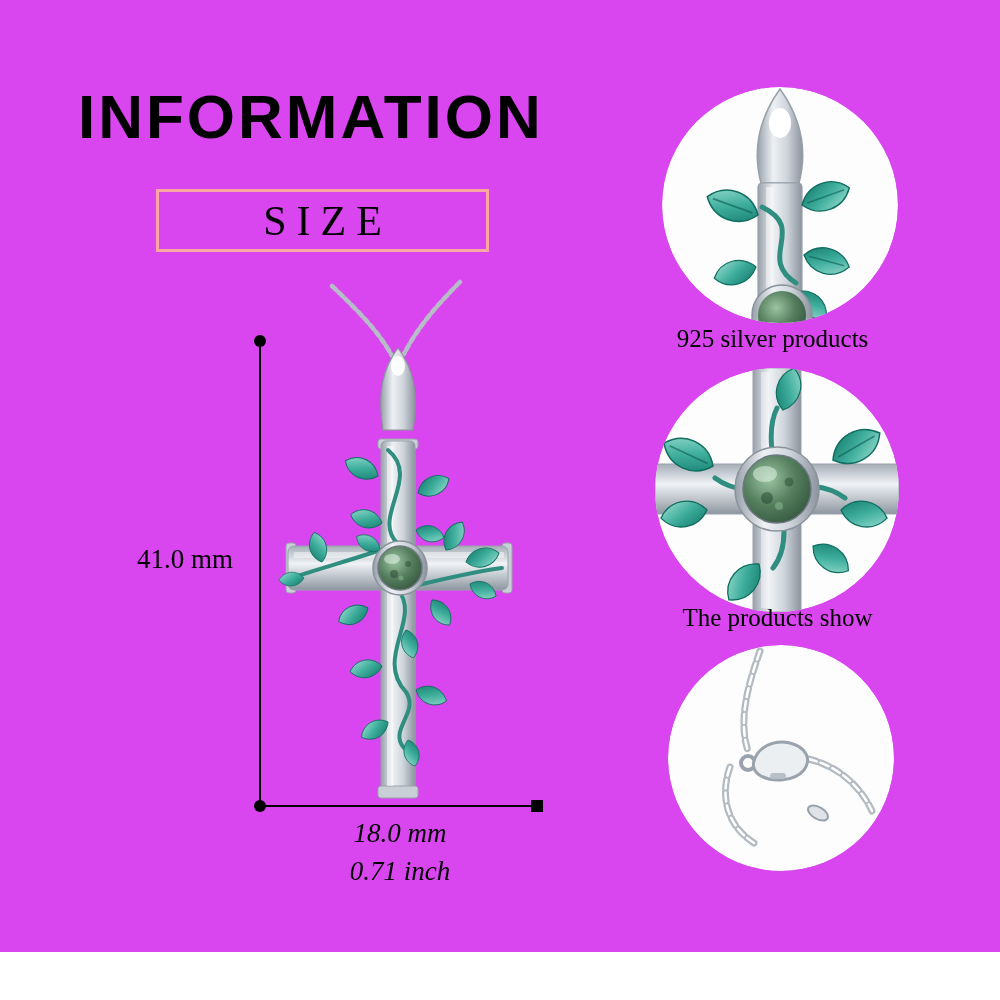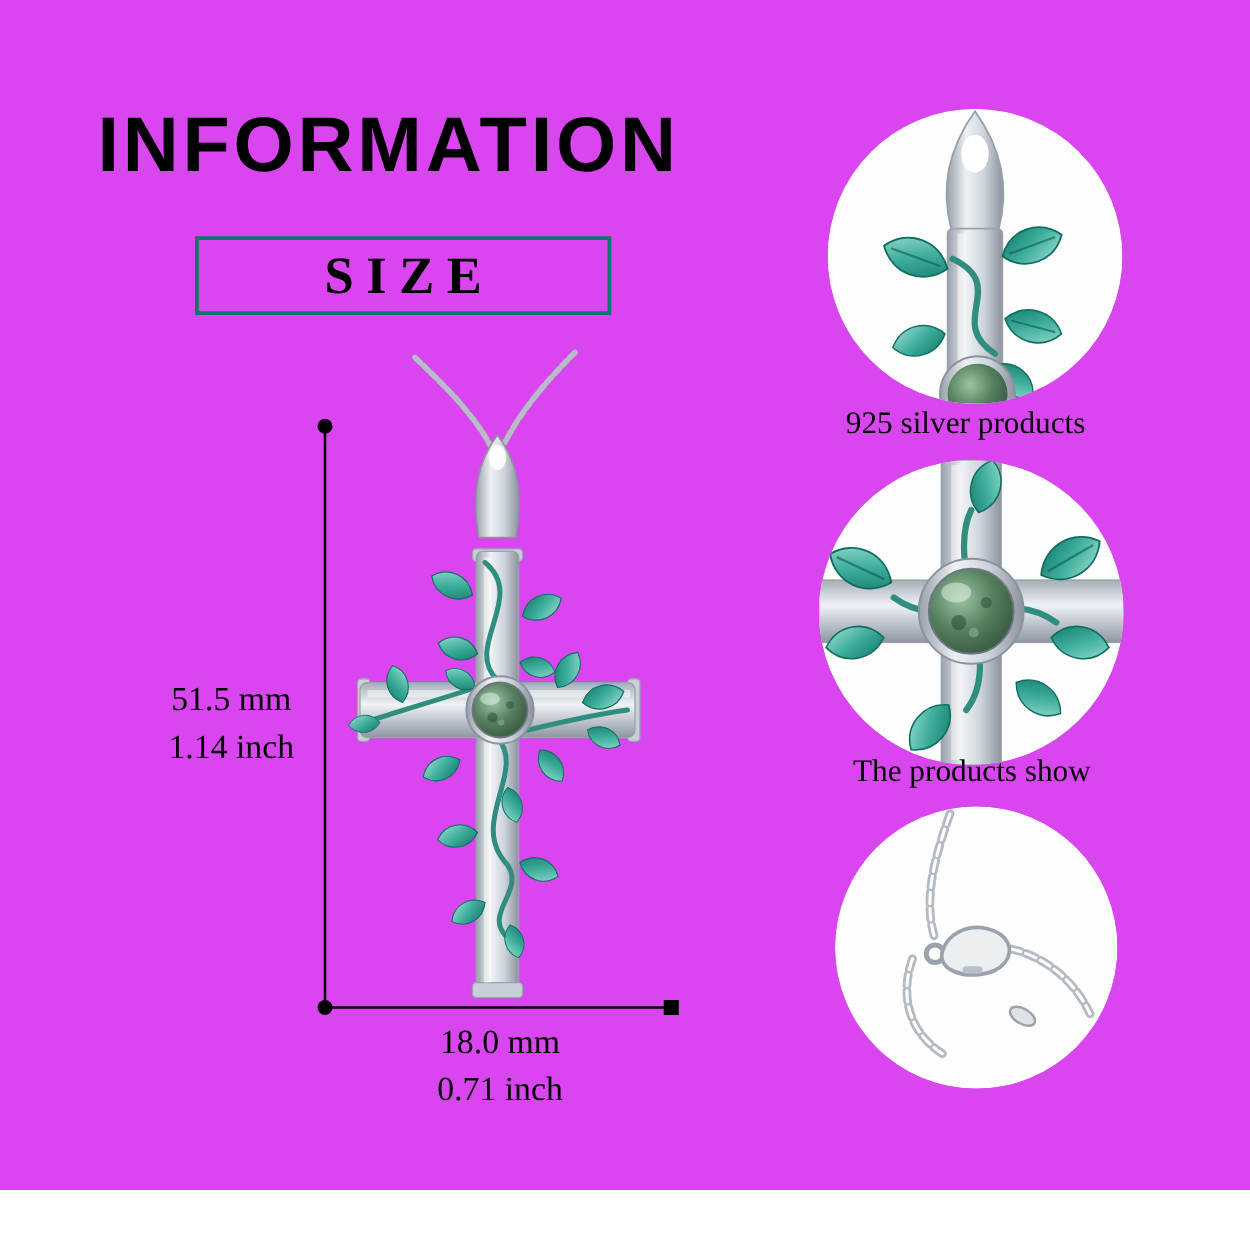--- a/index.html
+++ b/index.html
@@ -21,25 +21,24 @@
     font-weight: 700;
     letter-spacing: 3px;
     line-height: 1;
   }
   .size-box {
     position: absolute;
     left: 156px;
     top: 189px;
     width: 333px;
     height: 63px;
-    border: 3px solid #0f766e;
+    border: 3px solid #fca5a5;
     display: flex;
     align-items: center;
     justify-content: center;
-    font-weight: bold;
   }
   .size-label {
     font-family: "Liberation Serif", serif;
     font-size: 42px;
     letter-spacing: 10px;
     padding-left: 10px;
   }
   .dim-line { position: absolute; background: #000; }
   .dim-dot  { position: absolute; width: 12px; height: 12px; border-radius: 50%; background: #000; }
   .dim-sq   { position: absolute; width: 12px; height: 12px; background: #000; }
@@ -74,24 +73,23 @@
     <span class="size-label">SIZE</span>
   </div>
 
   <div class="dim-dot" style="left:254px; top:335px;"></div>
   <div class="dim-line" style="left:259px; top:341px; width:2px; height:465px;"></div>
   <div class="dim-dot" style="left:254px; top:800px;"></div>
   <div class="dim-line" style="left:260px; top:805px; width:277px; height:2px;"></div>
   <div class="dim-sq" style="left:531px; top:800px;"></div>
 
   <div class="meas" style="left:105px; top:540px; width:160px;">
-    <div>51.5 mm</div>
-    <div>1.14 inch</div>
-  </div>
-  <div class="meas" style="left:310px; top:814px; width:180px;">
+    <div>41.0 mm</div>
+  </div>
+  <div class="meas" style="left:310px; top:814px; width:180px;font-style:italic;">
     <div>18.0 mm</div>
     <div>0.71 inch</div>
   </div>
 
   <div class="pendant-wrap" style="left:270px; top:278px; width:280px; height:540px;">
     <svg viewBox="0 0 280 540" width="280" height="540">
       <defs>
         <linearGradient id="silverV" x1="0" y1="0" x2="1" y2="0">
           <stop offset="0" stop-color="#97a0aa"></stop>
           <stop offset="0.35" stop-color="#eef1f4"></stop>

